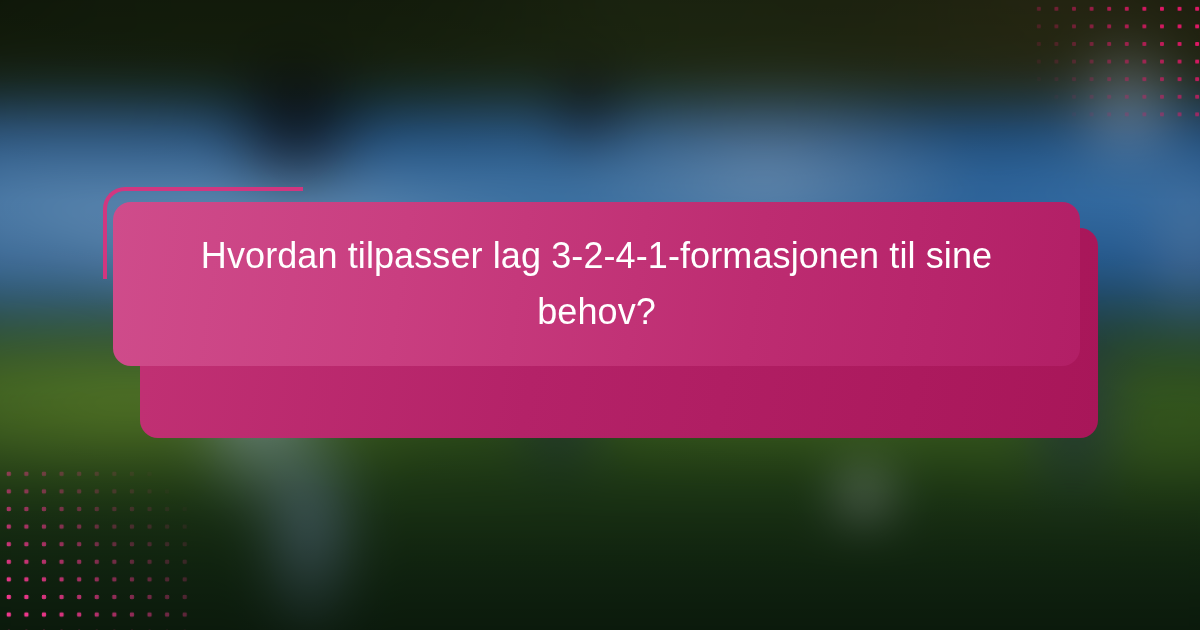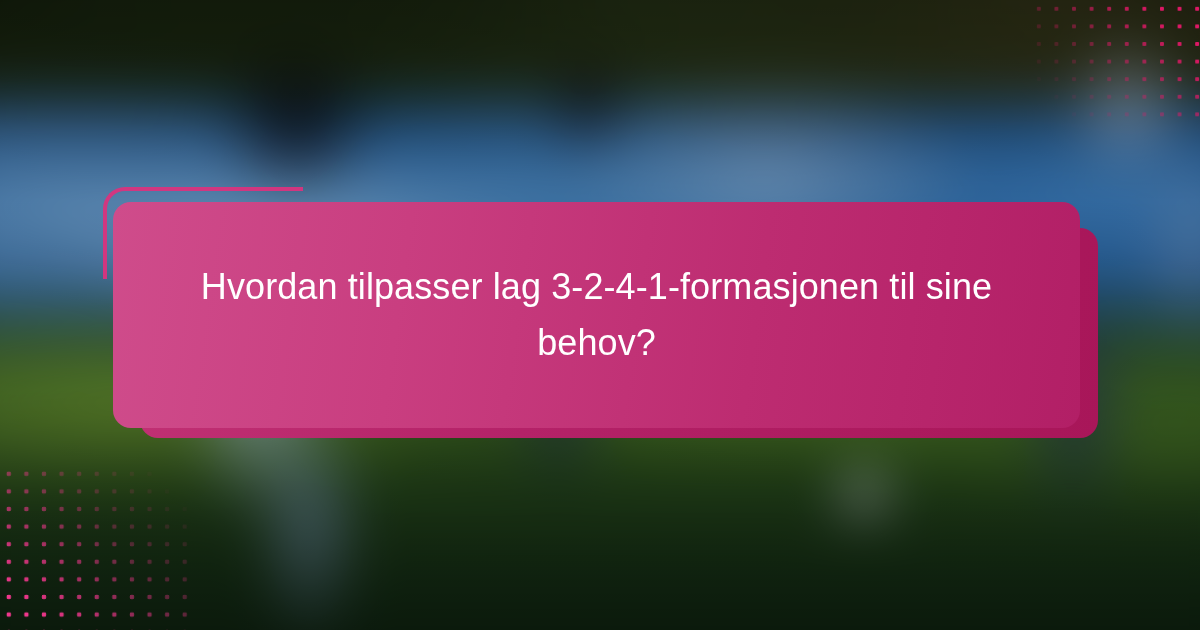--- a/index.html
+++ b/index.html
@@ -145,21 +145,21 @@
     left: 140px; top: 228px;
     width: 958px; height: 210px;
     border-radius: 18px;
     background: linear-gradient(100deg, #c13174 0%, #b42268 42%, #a81659 100%);
   }
 
   
   .card-front {
     position: absolute;
     left: 113px; top: 202px;
-    width: 967px; height: 226px;
+    width: 967px; height: 164px;
     border-radius: 18px;
     background: linear-gradient(98deg, #cf4c8b 0%, #c93e80 30%, #bd2c71 66%, #b21f66 100%);
     display: flex;
     align-items: center;
     justify-content: center;
     padding: 8px 46px;
   }
 
   .headline {
     color: #ffffff;

